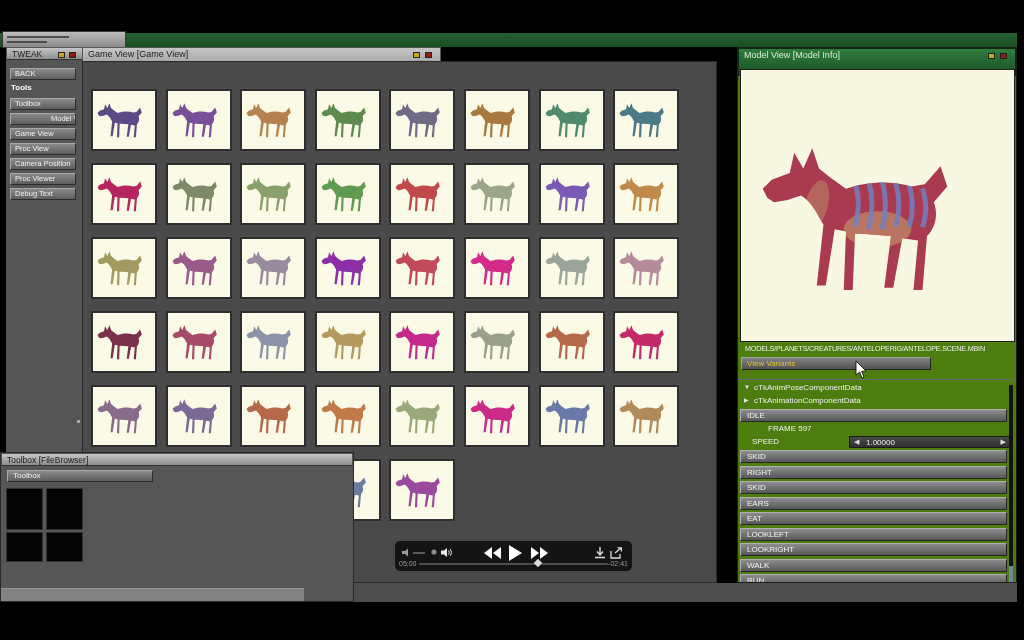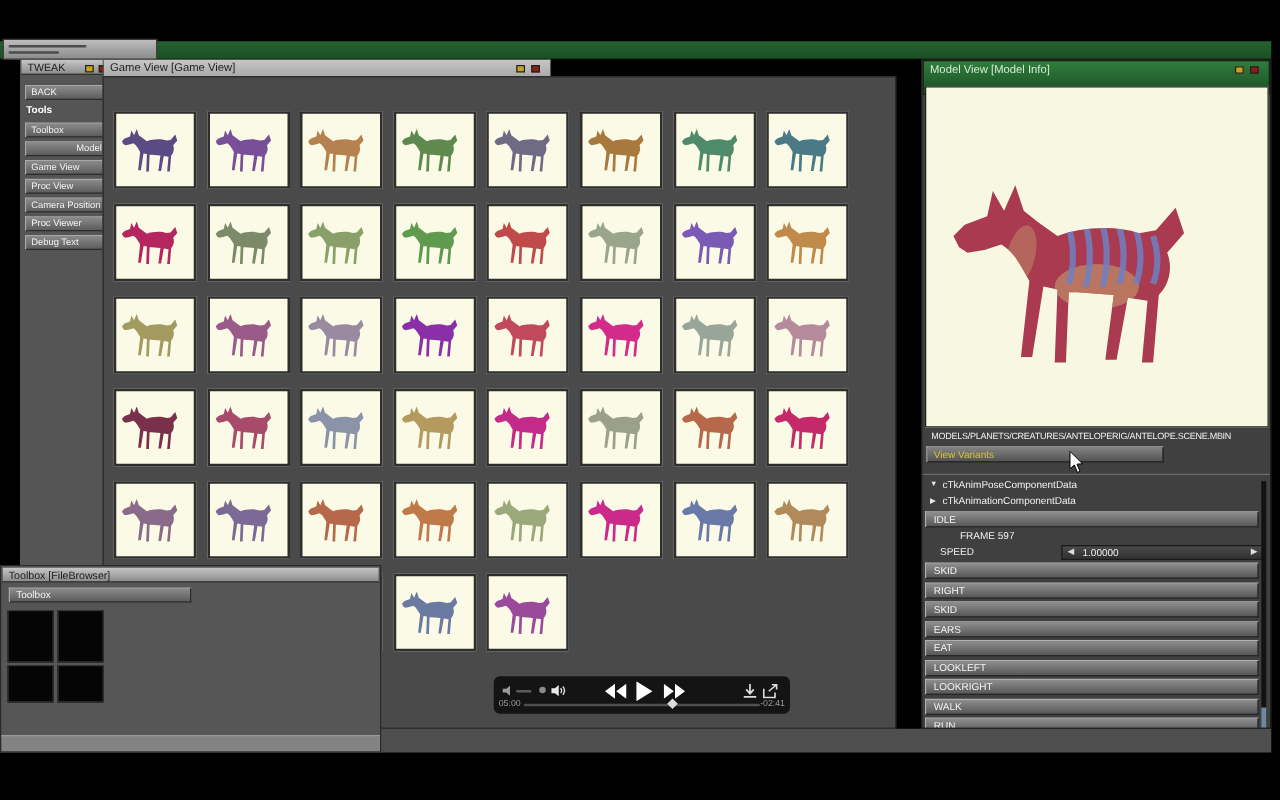--- a/index.html
+++ b/index.html
@@ -25,21 +25,21 @@
   .dot{position:absolute;top:4px;width:7px;height:6px;border:1px solid #222;box-sizing:border-box;}
   .dot.yellow{background:#c7a51f;}
   .dot.red{background:#8e1c14;}
 
   .panel-btn{position:absolute;left:4px;width:66px;height:12px;
     background:linear-gradient(#8a8a8a,#5d5d5d);border:1px solid;border-color:#a8a8a8 #2c2c2c #2c2c2c #a8a8a8;
     box-sizing:border-box;color:#f2f2f2;font-size:7.5px;line-height:10px;padding-left:4px;
     white-space:nowrap;overflow:hidden;}
 
   
-  #tweak-win{left:16px;top:47px;width:78px;height:475px;background:#555;}
+  #tweak-win{left:6px;top:47px;width:78px;height:475px;background:#555;}
   #tweak-win .titlebar{height:13px;font-size:8.5px;}
   #tweak-label-tools{left:5px;top:36px;color:#fff;font-size:8px;font-weight:bold;}
   #tweak-grip{left:71px;top:373px;width:3px;height:3px;background:#aaa;}
 
   
   #gameview-win{left:82px;top:47px;width:359px;height:14px;}
 
   
   #proc-win{left:82px;top:61px;width:635px;height:522px;background:#4a4a4a;border:1px solid #2a2a2a;}
   #creature-grid{position:absolute;left:8px;top:27px;display:grid;
@@ -50,21 +50,21 @@
 
   
   #player{left:312px;top:479px;width:237px;height:30px;background:rgba(16,16,16,.93);
     border-radius:5px;}
   #player svg{position:absolute;display:block;}
   .ptime{position:absolute;top:19px;color:#9a9a9a;font-size:7px;}
   #progress-track{left:24px;top:22px;width:189px;height:2px;background:#4f4f4f;border-radius:1px;}
   #progress-thumb{top:19px;width:6px;height:6px;background:#ddd;transform:rotate(45deg);}
 
   
-  #model-win{left:737px;top:47px;width:280px;height:536px;background:#404040;border:1px solid #1e1e1e;}
+  #model-win{left:737px;top:47px;width:280px;height:536px;background:#4d7c0f;border:1px solid #1e1e1e;}
   #model-viewport{left:2px;top:21px;width:275px;height:273px;background:#f8f8e2;border:1px solid #20201a;box-sizing:border-box;}
   #model-viewport svg{position:absolute;left:12px;top:58px;width:240px;height:180px;}
   #model-path{left:7px;top:296px;width:268px;color:#f0f0f0;font-size:7.2px;letter-spacing:-0.2px;white-space:nowrap;}
   #variants-btn{left:3px;top:309px;width:190px;height:13px;background:linear-gradient(#828282,#535353);
     border:1px solid;border-color:#a5a5a5 #222 #222 #a5a5a5;box-sizing:border-box;
     color:#d9c335;font-size:8px;line-height:11px;padding-left:5px;}
   #model-divider{left:0;top:331px;width:280px;height:1px;background:#6a6a6a;}
   .comp-row{position:absolute;left:6px;color:#f0f0f0;font-size:8px;white-space:nowrap;}
   .comp-row .tri{display:inline-block;width:10px;color:#e8e8e8;font-size:6px;vertical-align:1px;}
   .hbar{position:absolute;left:2px;width:267px;height:13px;
@@ -73,21 +73,21 @@
   #frame-label{left:30px;top:376px;color:#f0f0f0;font-size:8px;}
   #speed-label{left:14px;top:389px;color:#f0f0f0;font-size:8px;}
   #speed-slider{left:111px;top:388px;width:162px;height:12px;background:linear-gradient(#4a4a4a,#303030);
     border:1px solid #1a1a1a;box-sizing:border-box;color:#eee;font-size:8px;line-height:10px;}
   #speed-slider .arr{position:absolute;top:0;font-size:7px;line-height:10px;color:#ddd;}
   #speed-value{position:absolute;left:16px;top:1px;}
   #scroll-track{left:271px;top:337px;width:4px;height:199px;background:#121212;}
   #scroll-thumb{position:absolute;left:0;bottom:0;width:4px;height:18px;background:#6e87a0;}
 
   
-  #toolbox-win{left:0;top:452px;width:305px;height:150px;background:#565656;border:1px solid #2a2a2a;}
+  #toolbox-win{left:0;top:452px;width:354px;height:150px;background:#565656;border:1px solid #2a2a2a;}
   #toolbox-win .titlebar{height:13px;font-size:8.5px;}
   #toolbox-btn{left:6px;top:17px;width:146px;height:12px;background:linear-gradient(#8a8a8a,#5d5d5d);
     border:1px solid;border-color:#a8a8a8 #2c2c2c #2c2c2c #a8a8a8;box-sizing:border-box;
     color:#f2f2f2;font-size:8px;line-height:10px;padding-left:5px;}
   .black-sq{position:absolute;background:#050505;border:1px solid #333;box-sizing:border-box;}
   #toolbox-footer{left:0;top:135px;width:303px;height:14px;background:#838383;border-top:1px solid #999;}
 
   #cursor{left:855px;top:361px;width:12px;height:18px;z-index:50;}
 </style>
 </head>

